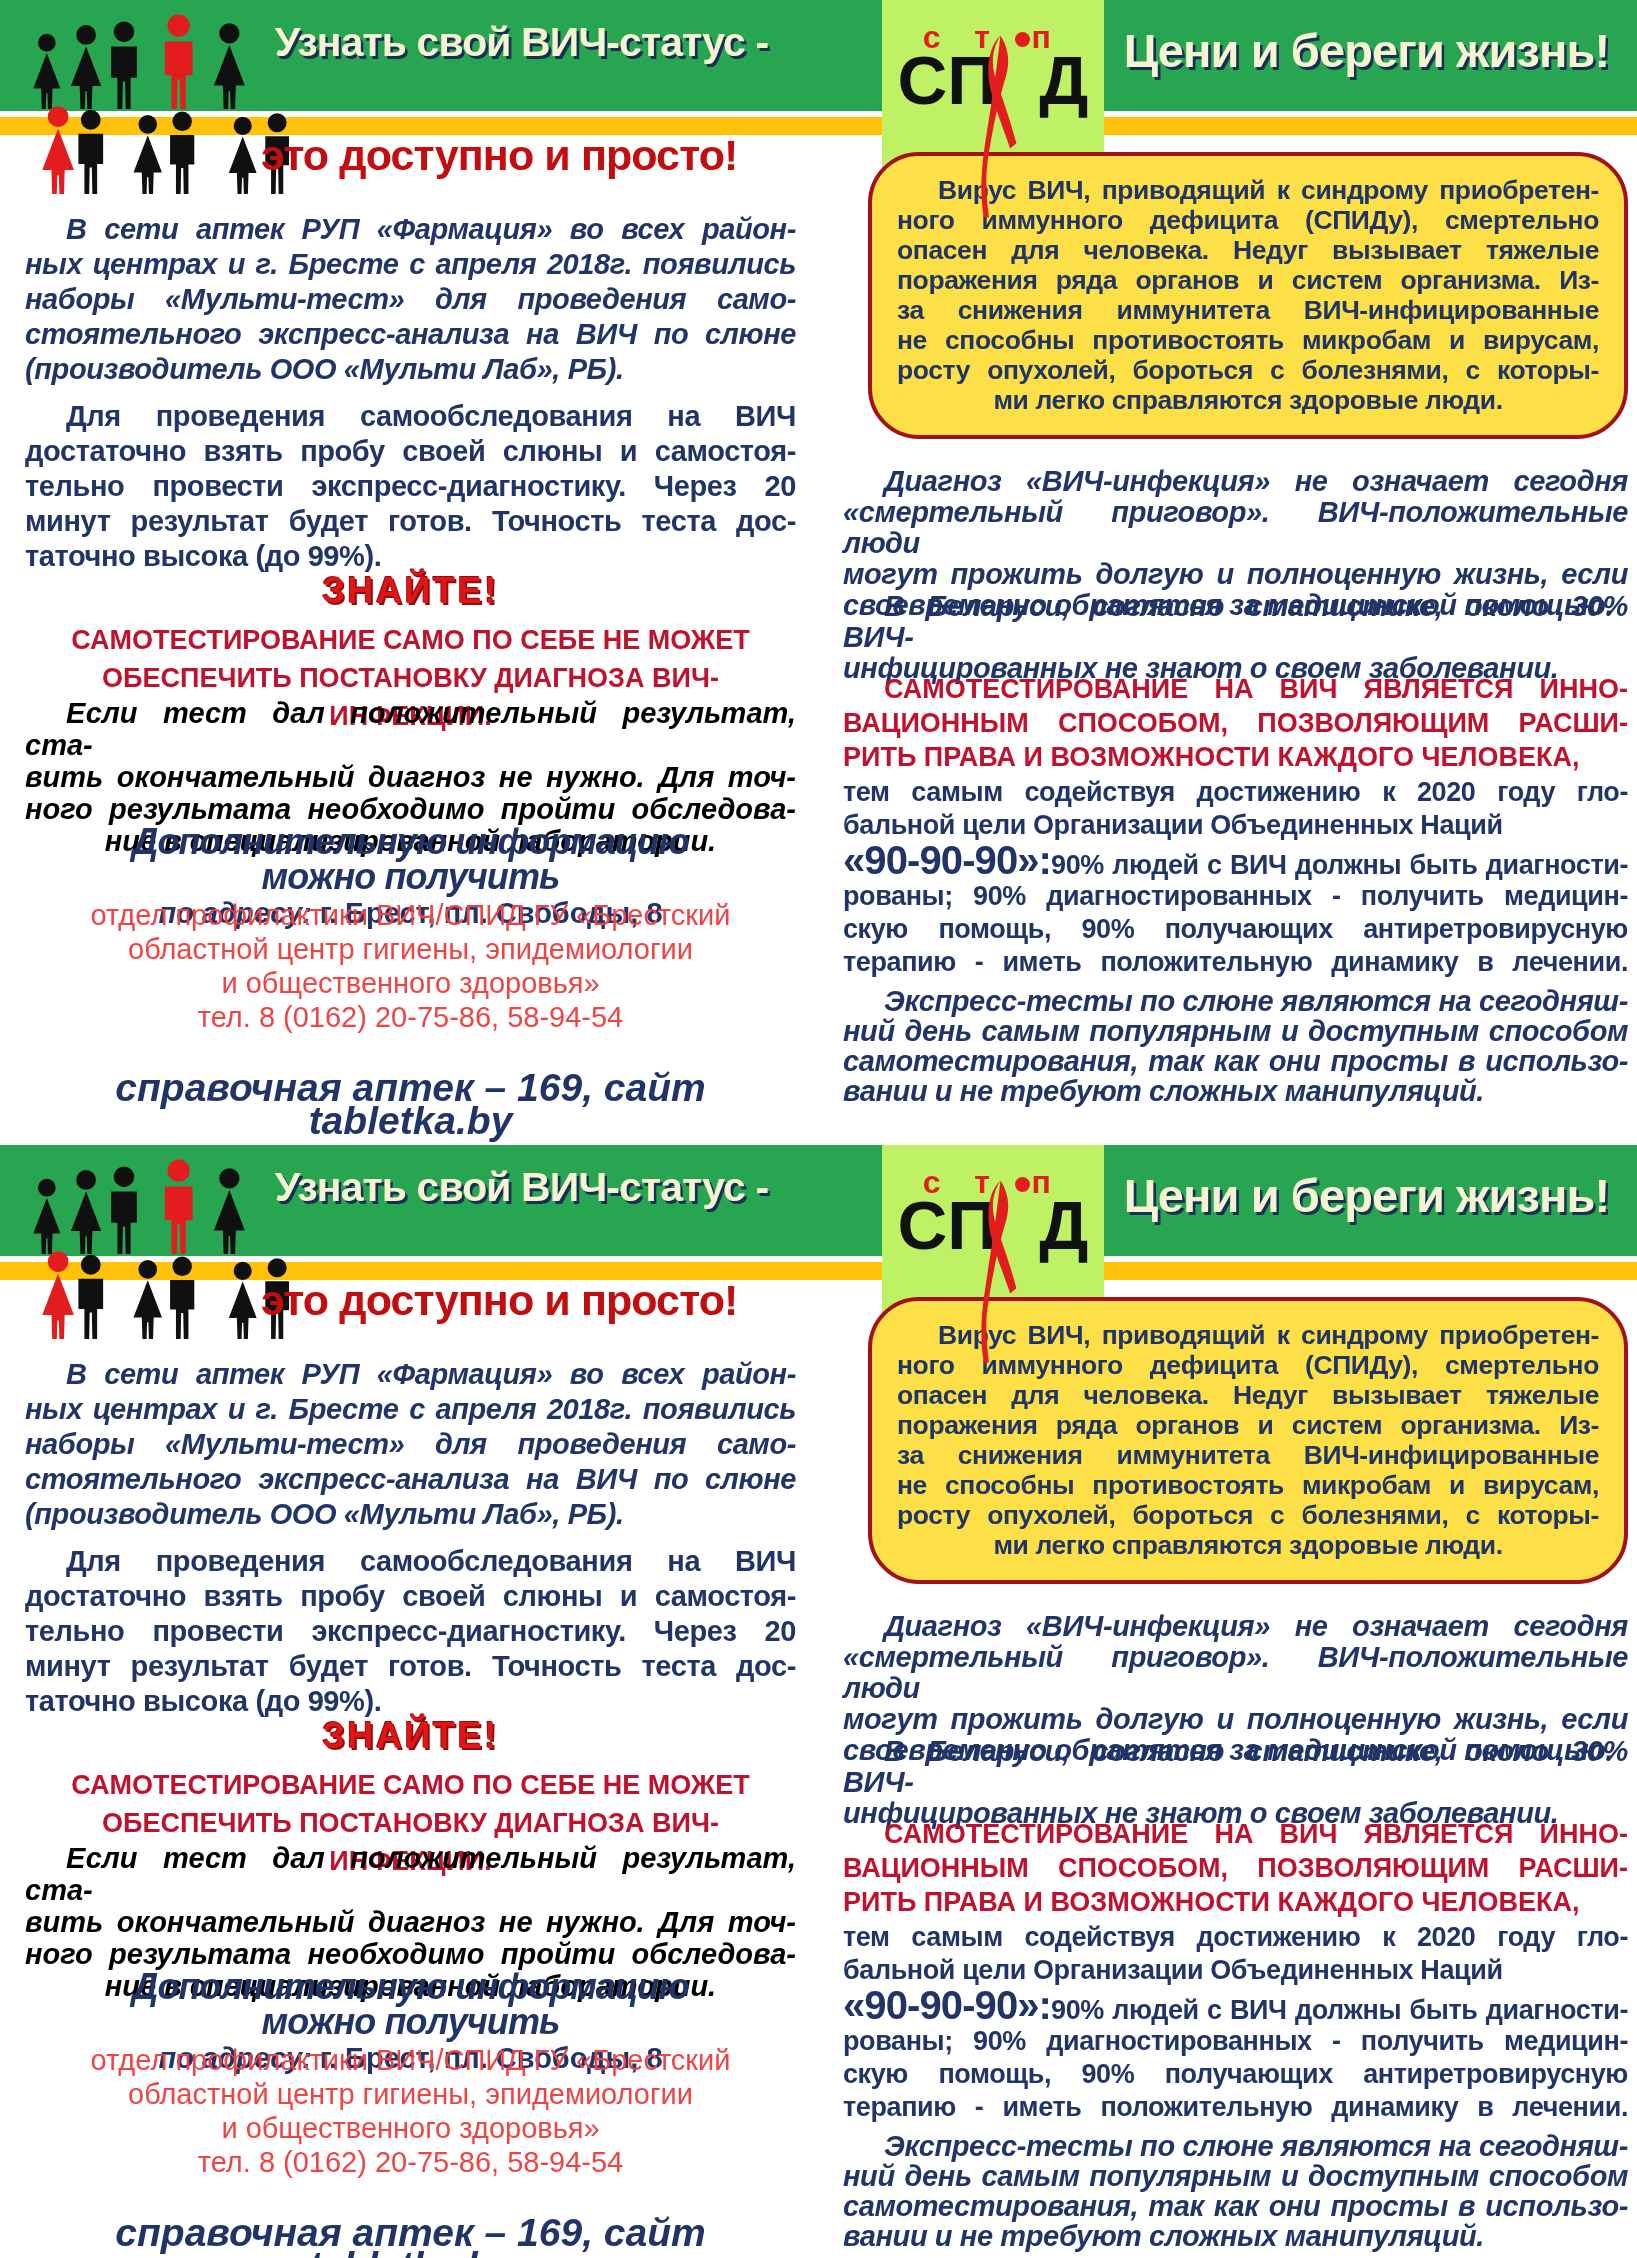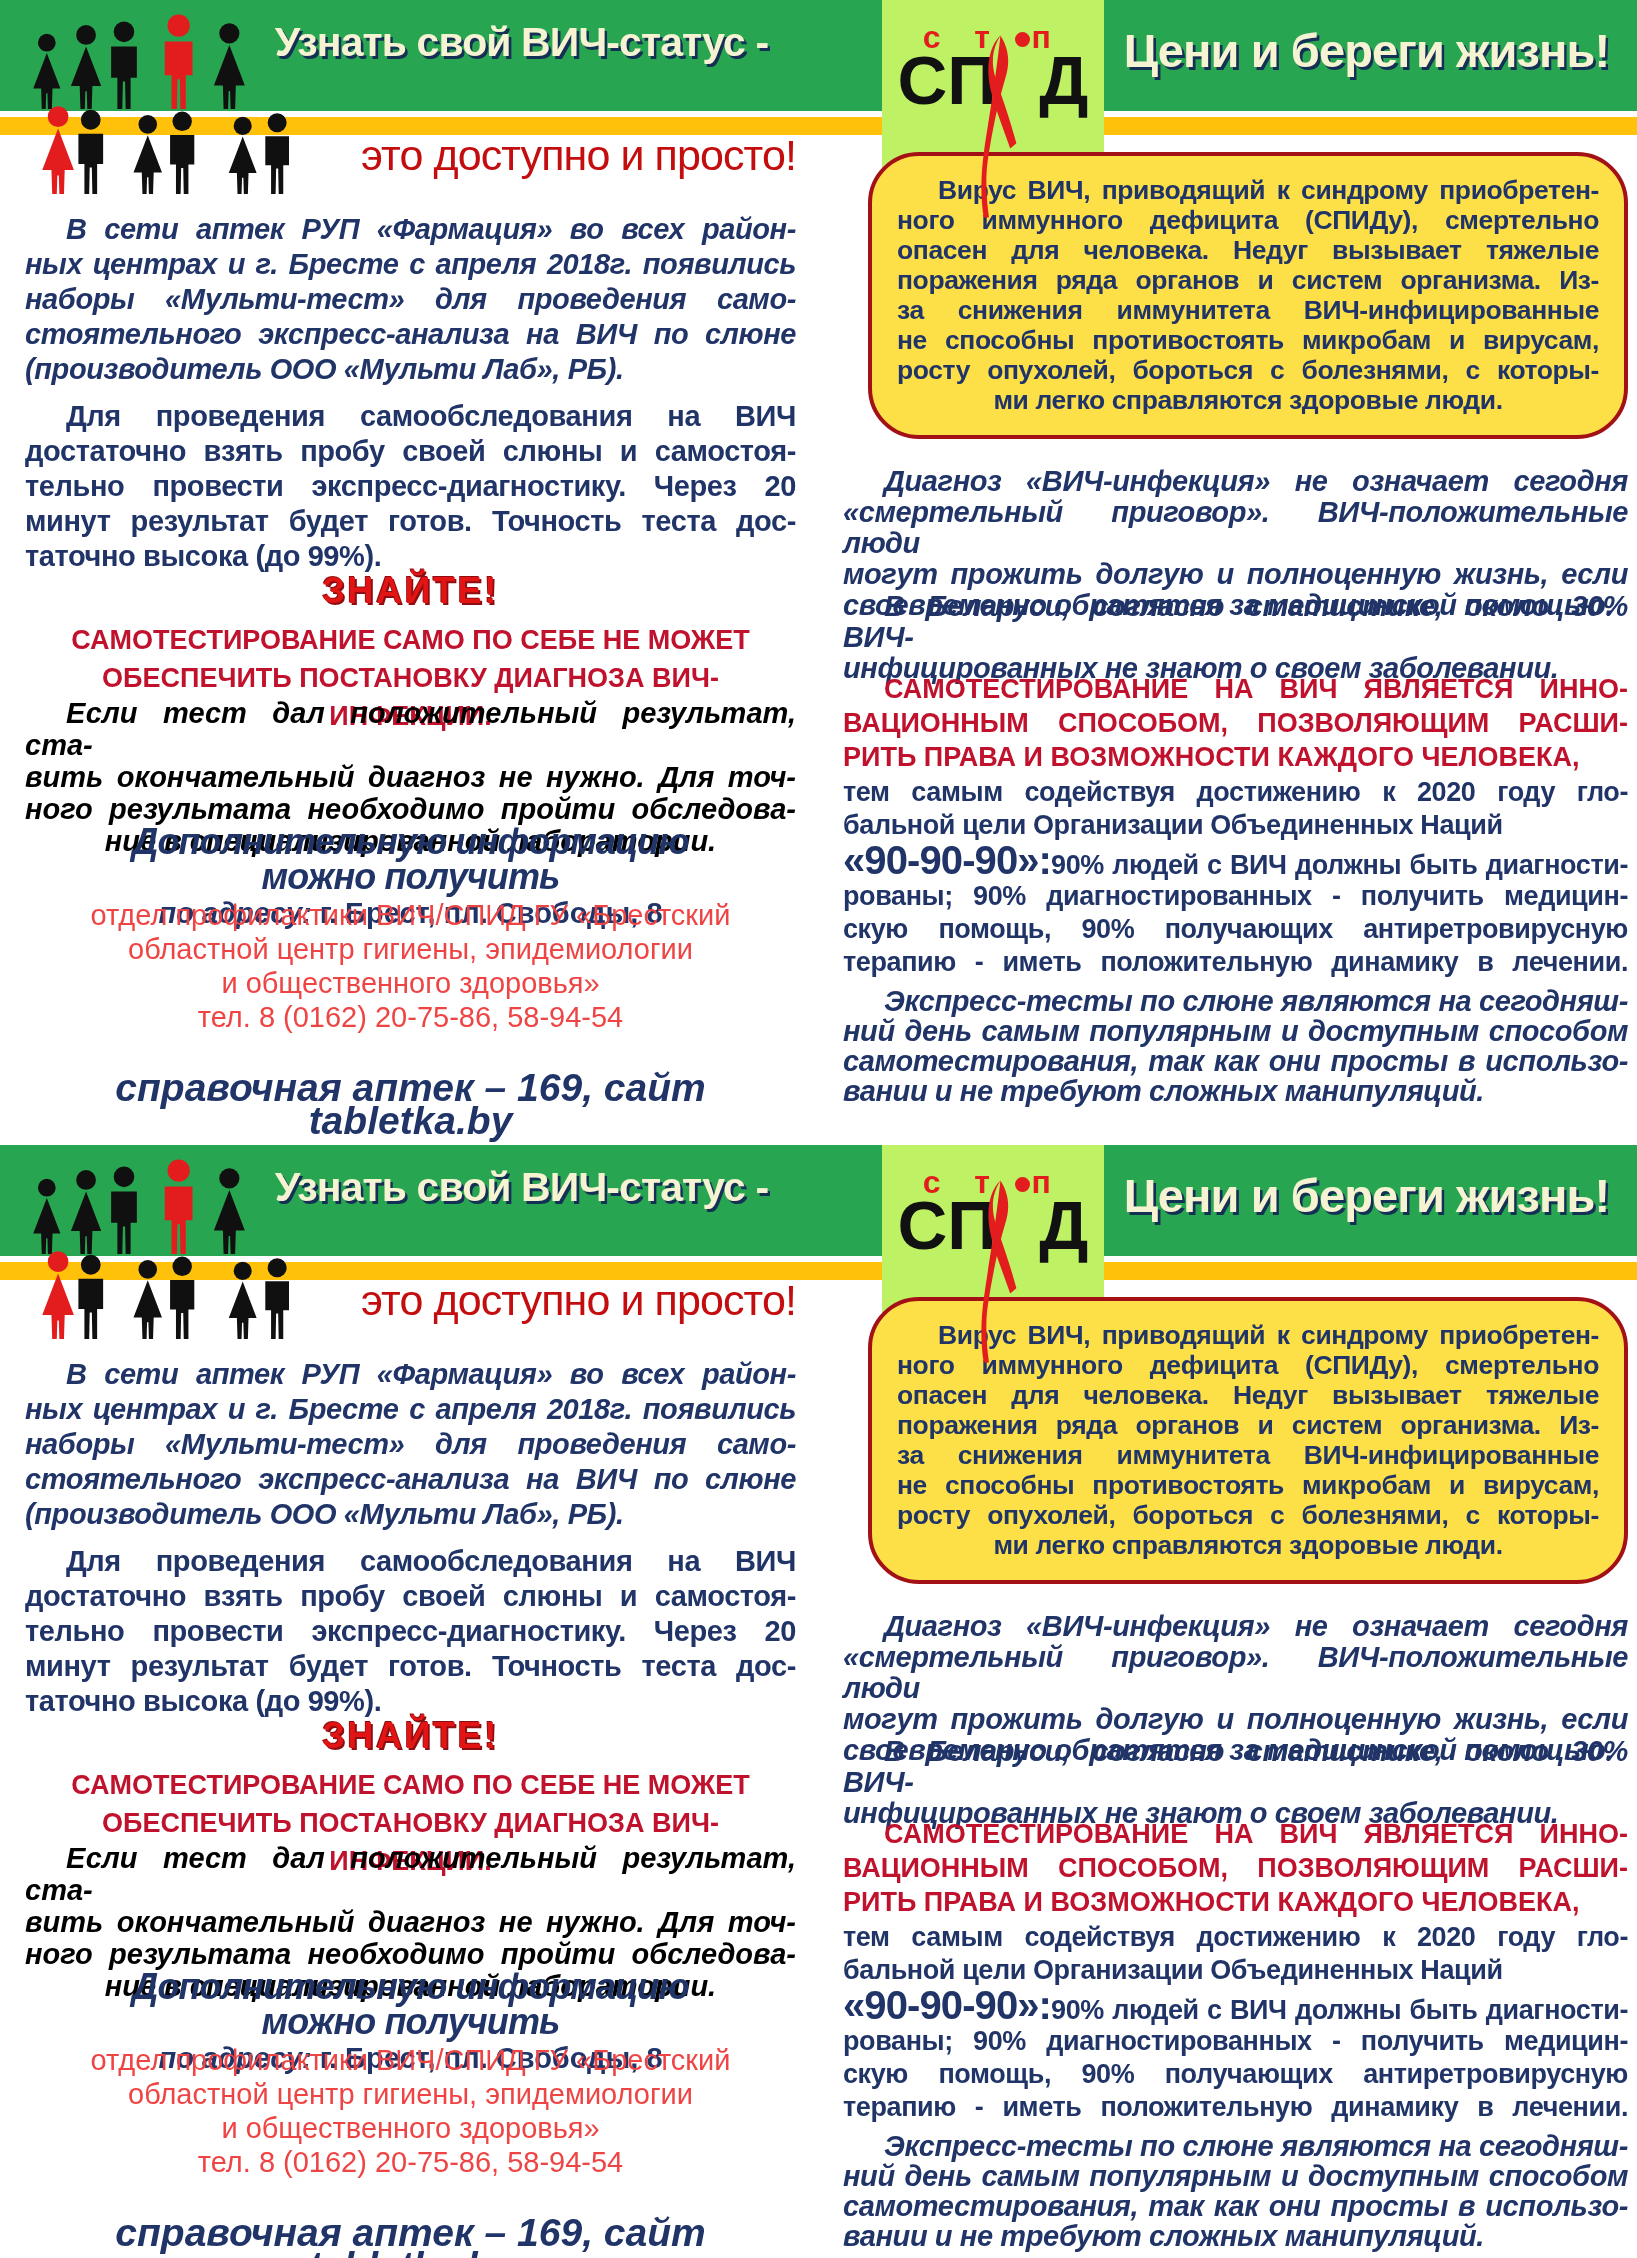--- a/index.html
+++ b/index.html
@@ -16,22 +16,22 @@
   .band-yellow{position:absolute;top:117px;left:0;width:100%;height:17.6px;background:#ffc10a;}
 
   
   .col-left{position:absolute;left:25px;top:0;width:771px;height:100%;}
   .col-right{position:absolute;left:843px;top:0;width:785px;height:100%;}
 
   
   .t1{position:absolute;left:222px;top:19.4px;width:549px;margin:0;text-align:center;
       font-size:41px;font-weight:bold;letter-spacing:-0.9px;color:#f5f3d2;
       text-shadow:2.6px 2.6px 0 #153055;}
-  .t2{position:absolute;left:236px;top:131px;width:535px;margin:0;text-align:right;
-      font-size:43px;font-weight:normal;letter-spacing:-0.9px;color:#c40d0e;}
+  .t2{position:absolute;left:236px;top:131px;width:535px;margin:0;text-align:left;
+      font-size:43px;font-weight:bold;letter-spacing:-0.9px;color:#c40d0e;}
   .t1r{position:absolute;left:265px;top:23px;width:517px;margin:0;text-align:center;
       font-size:47px;font-weight:bold;letter-spacing:-0.9px;color:#f5f3d2;
       text-shadow:2.6px 2.6px 0 #153055;}
 
   .ppl{position:absolute;}
   .ppl-top{left:1.8px;top:12.4px;width:231px;height:97px;}
   .ppl-bot{left:10.6px;top:102px;width:265px;height:92px;}
 
   
   .logo{position:absolute;left:39px;top:0;width:222px;height:175px;background:#bef264;}

